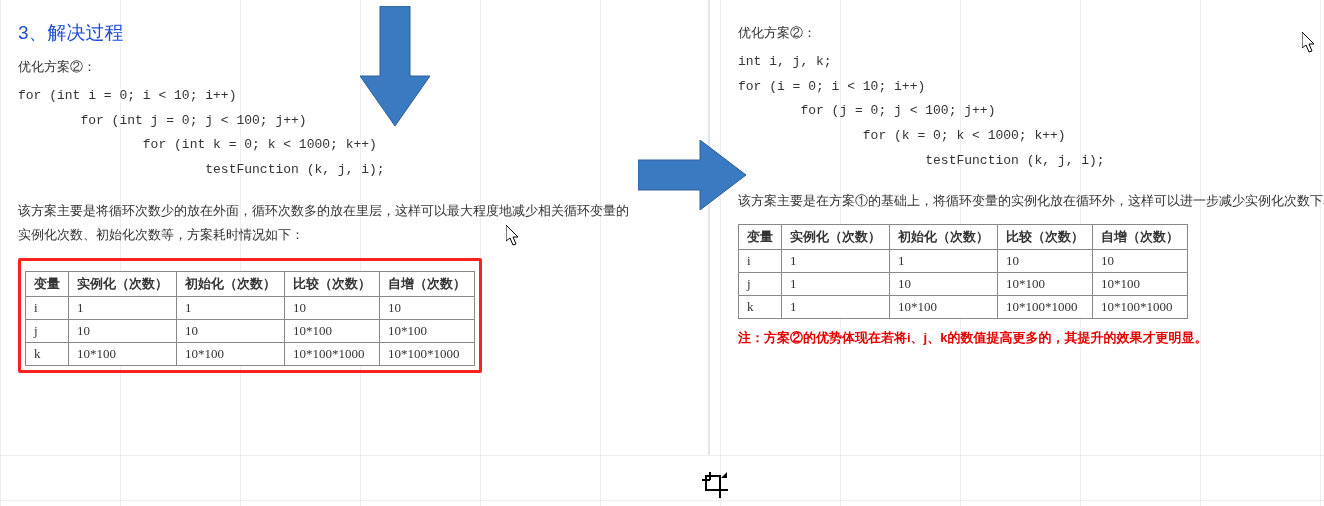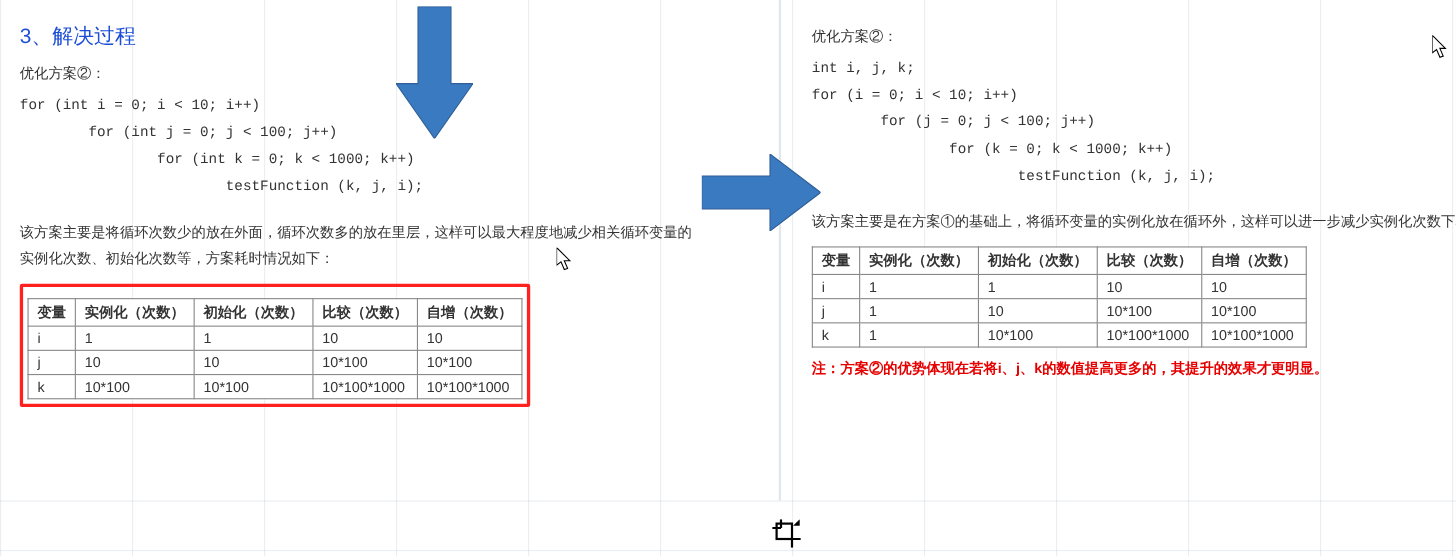--- a/index.html
+++ b/index.html
@@ -54,20 +54,21 @@
   }
   .para {
     font-size: 13px;
     line-height: 1.9;
     margin: 14px 0 10px 0;
   }
   table.data {
     border-collapse: collapse;
     font-size: 13px;
     margin-top: 6px;
+    font-family: Liberation Serif, serif;
   }
   table.data th, table.data td {
     border: 1px solid #888;
     padding: 3px 8px;
     text-align: left;
     background: #fff;
     white-space: nowrap;
   }
   .red-box {
     border: 3px solid #ff2020;

